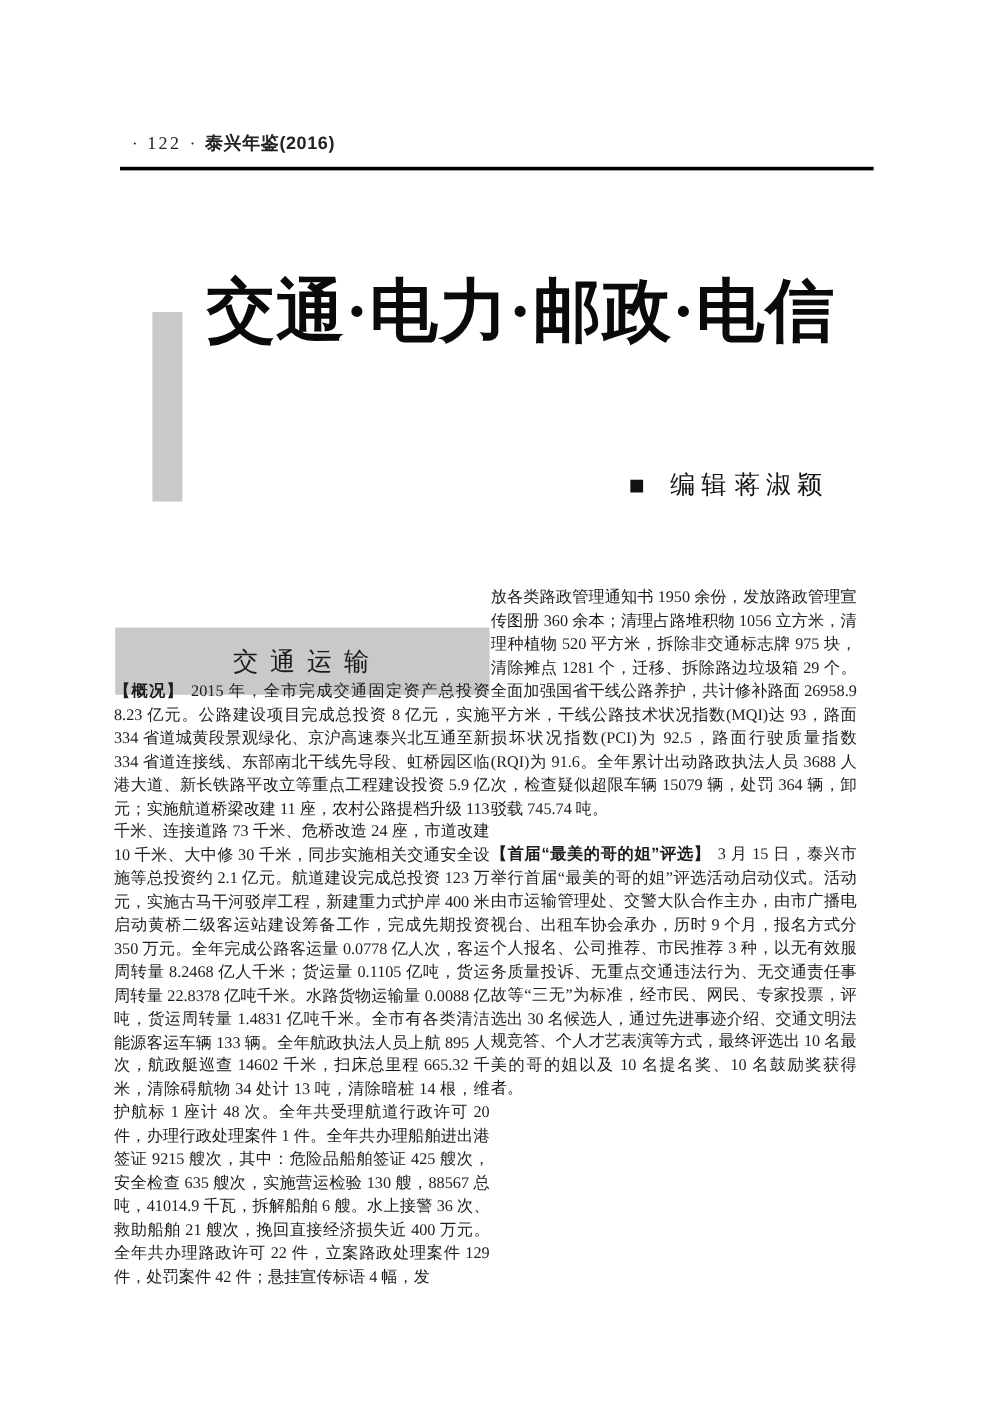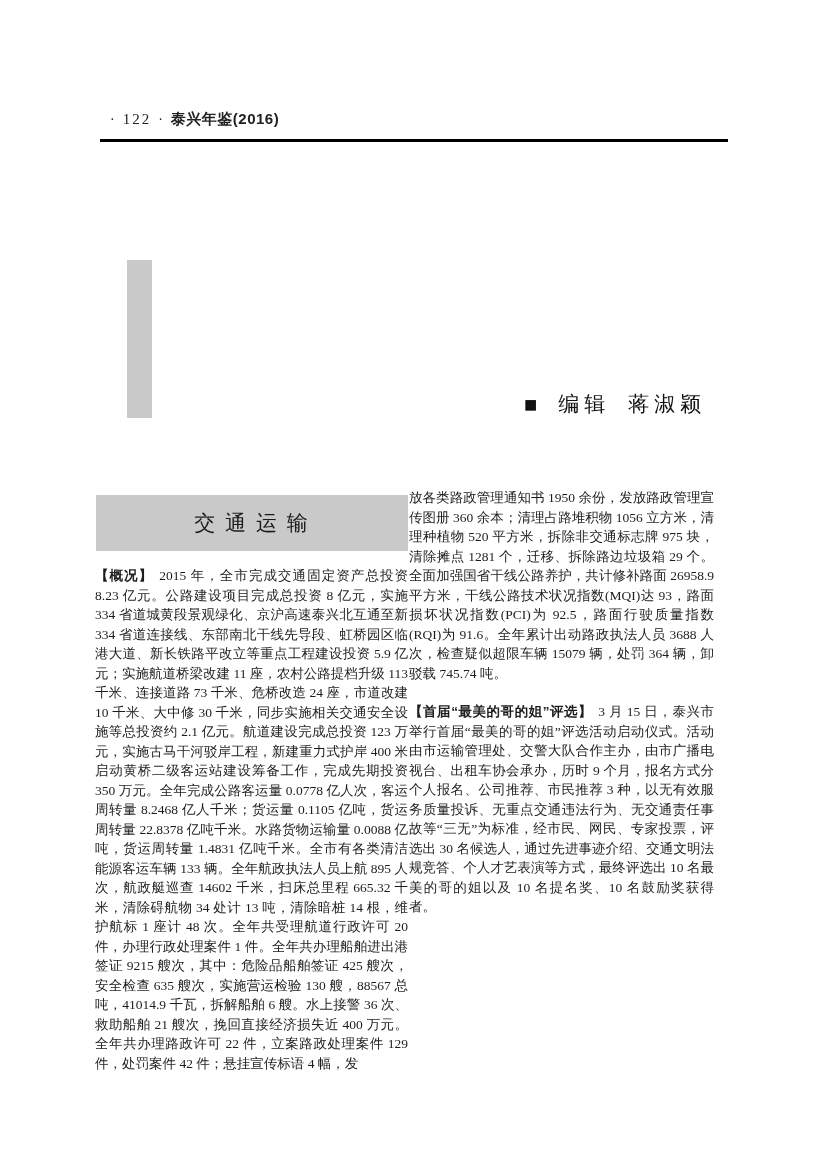--- a/index.html
+++ b/index.html
@@ -74,26 +74,26 @@
     white-space: nowrap;
     color: #111;
   }
   .editor-marker {
     display: inline-block;
     transform: translateY(1px);
     margin-right: 2px;
     font-size: 22px;
   }
   .editor-label { letter-spacing: 5px; margin-left: 19px; }
-  .editor-name { margin-left: 18px; letter-spacing: 5px; }
+  .editor-name { margin-left: 2px; letter-spacing: 5px; }
   
   .section-header {
     position: absolute;
     left: 96px;
-    top: 495px;
+    top: 523px;
     width: 312px;
     height: 56px;
     background: #c9c9c9;
     display: flex;
     align-items: center;
     justify-content: center;
   }
   .section-header .section-label {
     font-family: "Liberation Sans", "DejaVu Sans", sans-serif;
     font-size: 21px;
@@ -125,20 +125,21 @@
 <div class="page">
 
   <div class="page-header">
     <span class="dot">·</span><span class="pagenum">122</span><span class="dot">·</span><span class="booktitle">泰兴年鉴(2016)</span>
   </div>
 
   <div class="header-rule"></div>
 
   <div class="title-bar"></div>
 
+  <h1 class="doc-title">交通·电力·邮政·电信</h1>
 
   <div class="editor-line">
     <span class="editor-marker">■</span><span class="editor-label">编辑</span><span class="editor-name">蒋淑颖</span>
   </div>
 
   <div class="section-header">
     <span class="section-label">交 通 运 输</span>
   </div>
 
   <div class="col col-left">

